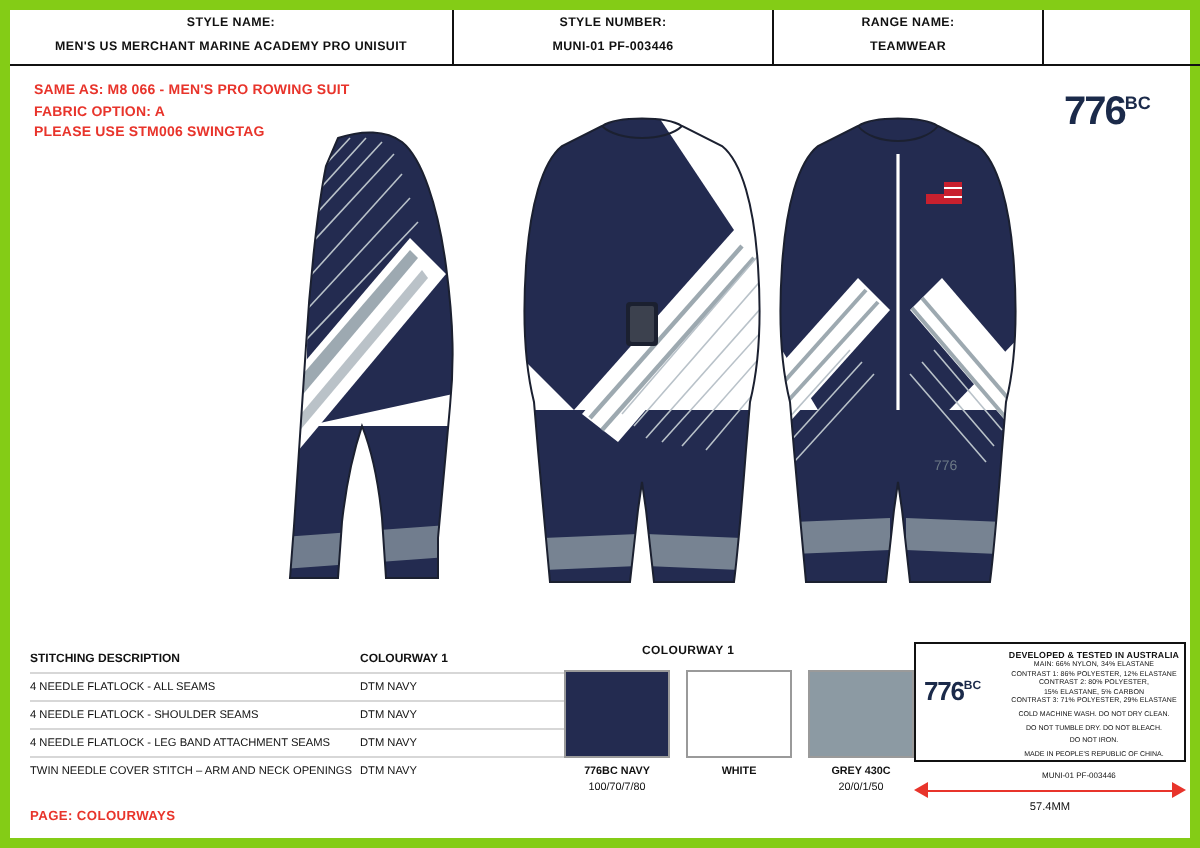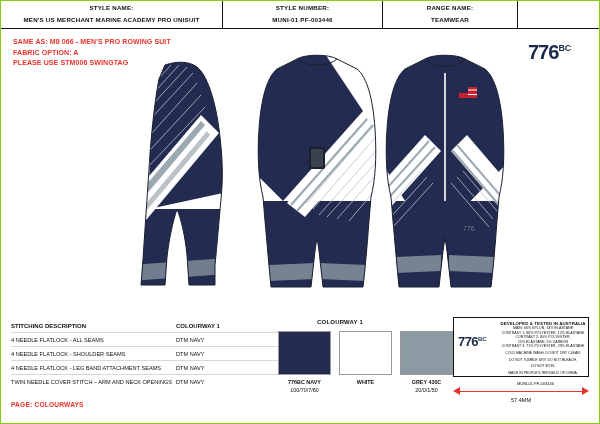--- a/index.html
+++ b/index.html
@@ -1,17 +1,17 @@
 <!DOCTYPE html>
 <html><head>
 <meta charset="utf-8">
 <style>
   html,body{margin:0;padding:0;}
   body{width:600px;height:424px;background:#ffffff;font-family:"Liberation Sans",sans-serif;overflow:hidden;}
-  .page{position:relative;width:600px;height:424px;box-sizing:border-box;border:1px solid #84cc16;background:#fff;}
+  .page{position:relative;width:600px;height:424px;box-sizing:border-box;border:5px solid #84cc16;background:#fff;}
 
   
   .hdr{position:absolute;left:0;top:0;width:598px;height:28px;border-bottom:1px solid #111;box-sizing:border-box;}
   .hdr-col{position:absolute;top:0;height:28px;box-sizing:border-box;}
   .hdr-c1{left:0;width:222px;border-right:1px solid #111;}
   .hdr-c2{left:222px;width:160px;border-right:1px solid #111;}
   .hdr-c3{left:382px;width:135px;border-right:1px solid #111;}
   .hdr-c4{left:517px;width:81px;}
   .hdr-lbl{font-size:6.2px;font-weight:bold;color:#111;text-align:center;margin-top:3px;letter-spacing:.2px;}
   .hdr-val{font-size:6.2px;font-weight:bold;color:#111;text-align:center;margin-top:5px;letter-spacing:.2px;}

